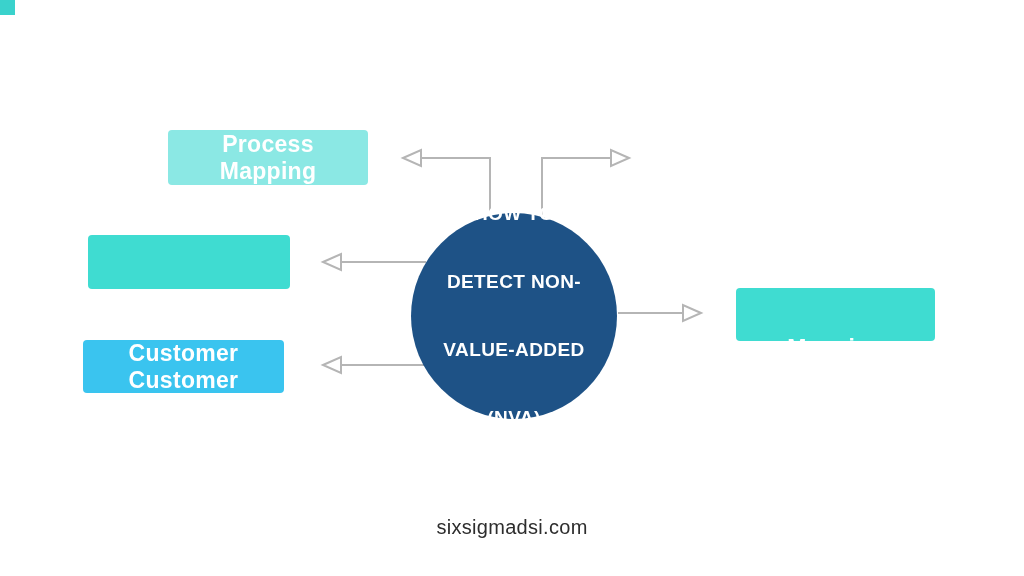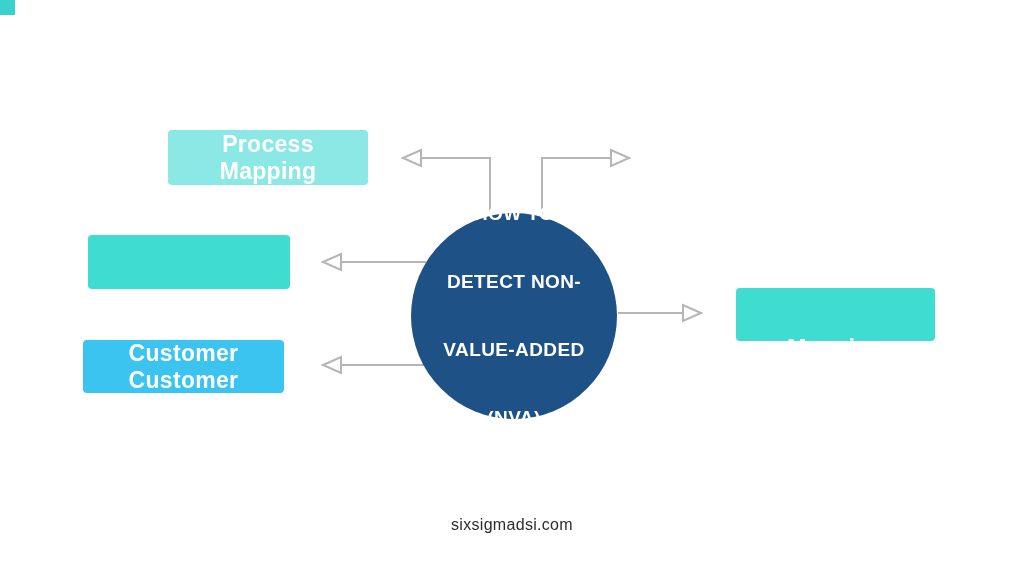--- a/index.html
+++ b/index.html
@@ -22,21 +22,21 @@
   .center-circle{position:absolute;left:411px;top:213px;width:206px;height:206px;border-radius:50%;
         display:flex;flex-direction:column;align-items:center;justify-content:center;
         color:#ffffff;font-weight:bold;font-size:19px;line-height:28px;text-align:center;letter-spacing:0.4px;}
   .center-circle span{display:block;}
 
   .connectors{position:absolute;left:0;top:0;width:1024px;height:576px;pointer-events:none;}
   .connector path{fill:none;stroke-width:2px;}
   .connector polygon{fill:#ffffff;stroke-width:2px;}
 
   .footer{position:absolute;left:0;top:516px;width:1024px;text-align:center;
-        font-size:16px;color:#2d2d2d;letter-spacing:0.3px;}
+        font-size:20px;color:#2d2d2d;letter-spacing:0.3px;}
 </style>
 </head>
 <body>
 
 <div class="canvas">
 
   <div class="corner-accent" style="background-color: rgb(58, 210, 204);"></div>
 
   <svg class="connectors" width="1024" height="576" viewBox="0 0 1024 576">
     <g class="connector" style="stroke: rgb(181, 181, 181);">

